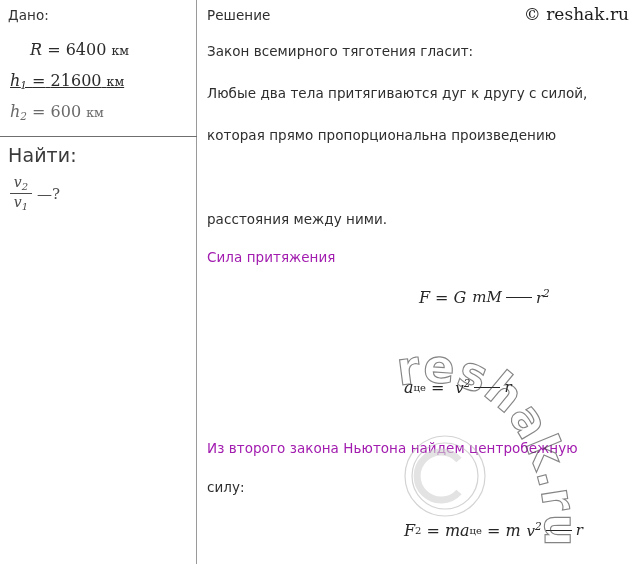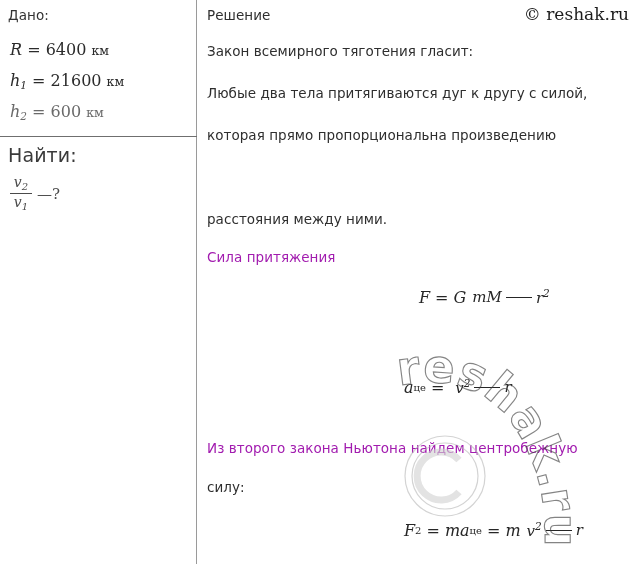--- a/index.html
+++ b/index.html
@@ -67,22 +67,22 @@
     white-space: nowrap;
   }
   .given-line {
     position: absolute;
     left: 10px;
     font-family: "DejaVu Serif", serif;
     font-size: 16px;
     color: #2b2b2b;
     white-space: nowrap;
   }
-  .given-line.g0 { top: 40px; }
-  .given-line.g1 { top: 71px; }
+  .given-line.g0 { top: 40px; margin-left: 20px; }
+  .given-line.g1 { top: 71px; text-decoration: underline; }
   .given-line.g2 { top: 102px; color: #6a6a6a; }
   .given-line .unit {
     font-size: 12.5px;
     font-family: "DejaVu Serif", serif;
   }
   .given-line .var { font-style: italic; }
   .given-line .sub {
     font-size: 10.5px;
     vertical-align: -3px;
     font-style: italic;

